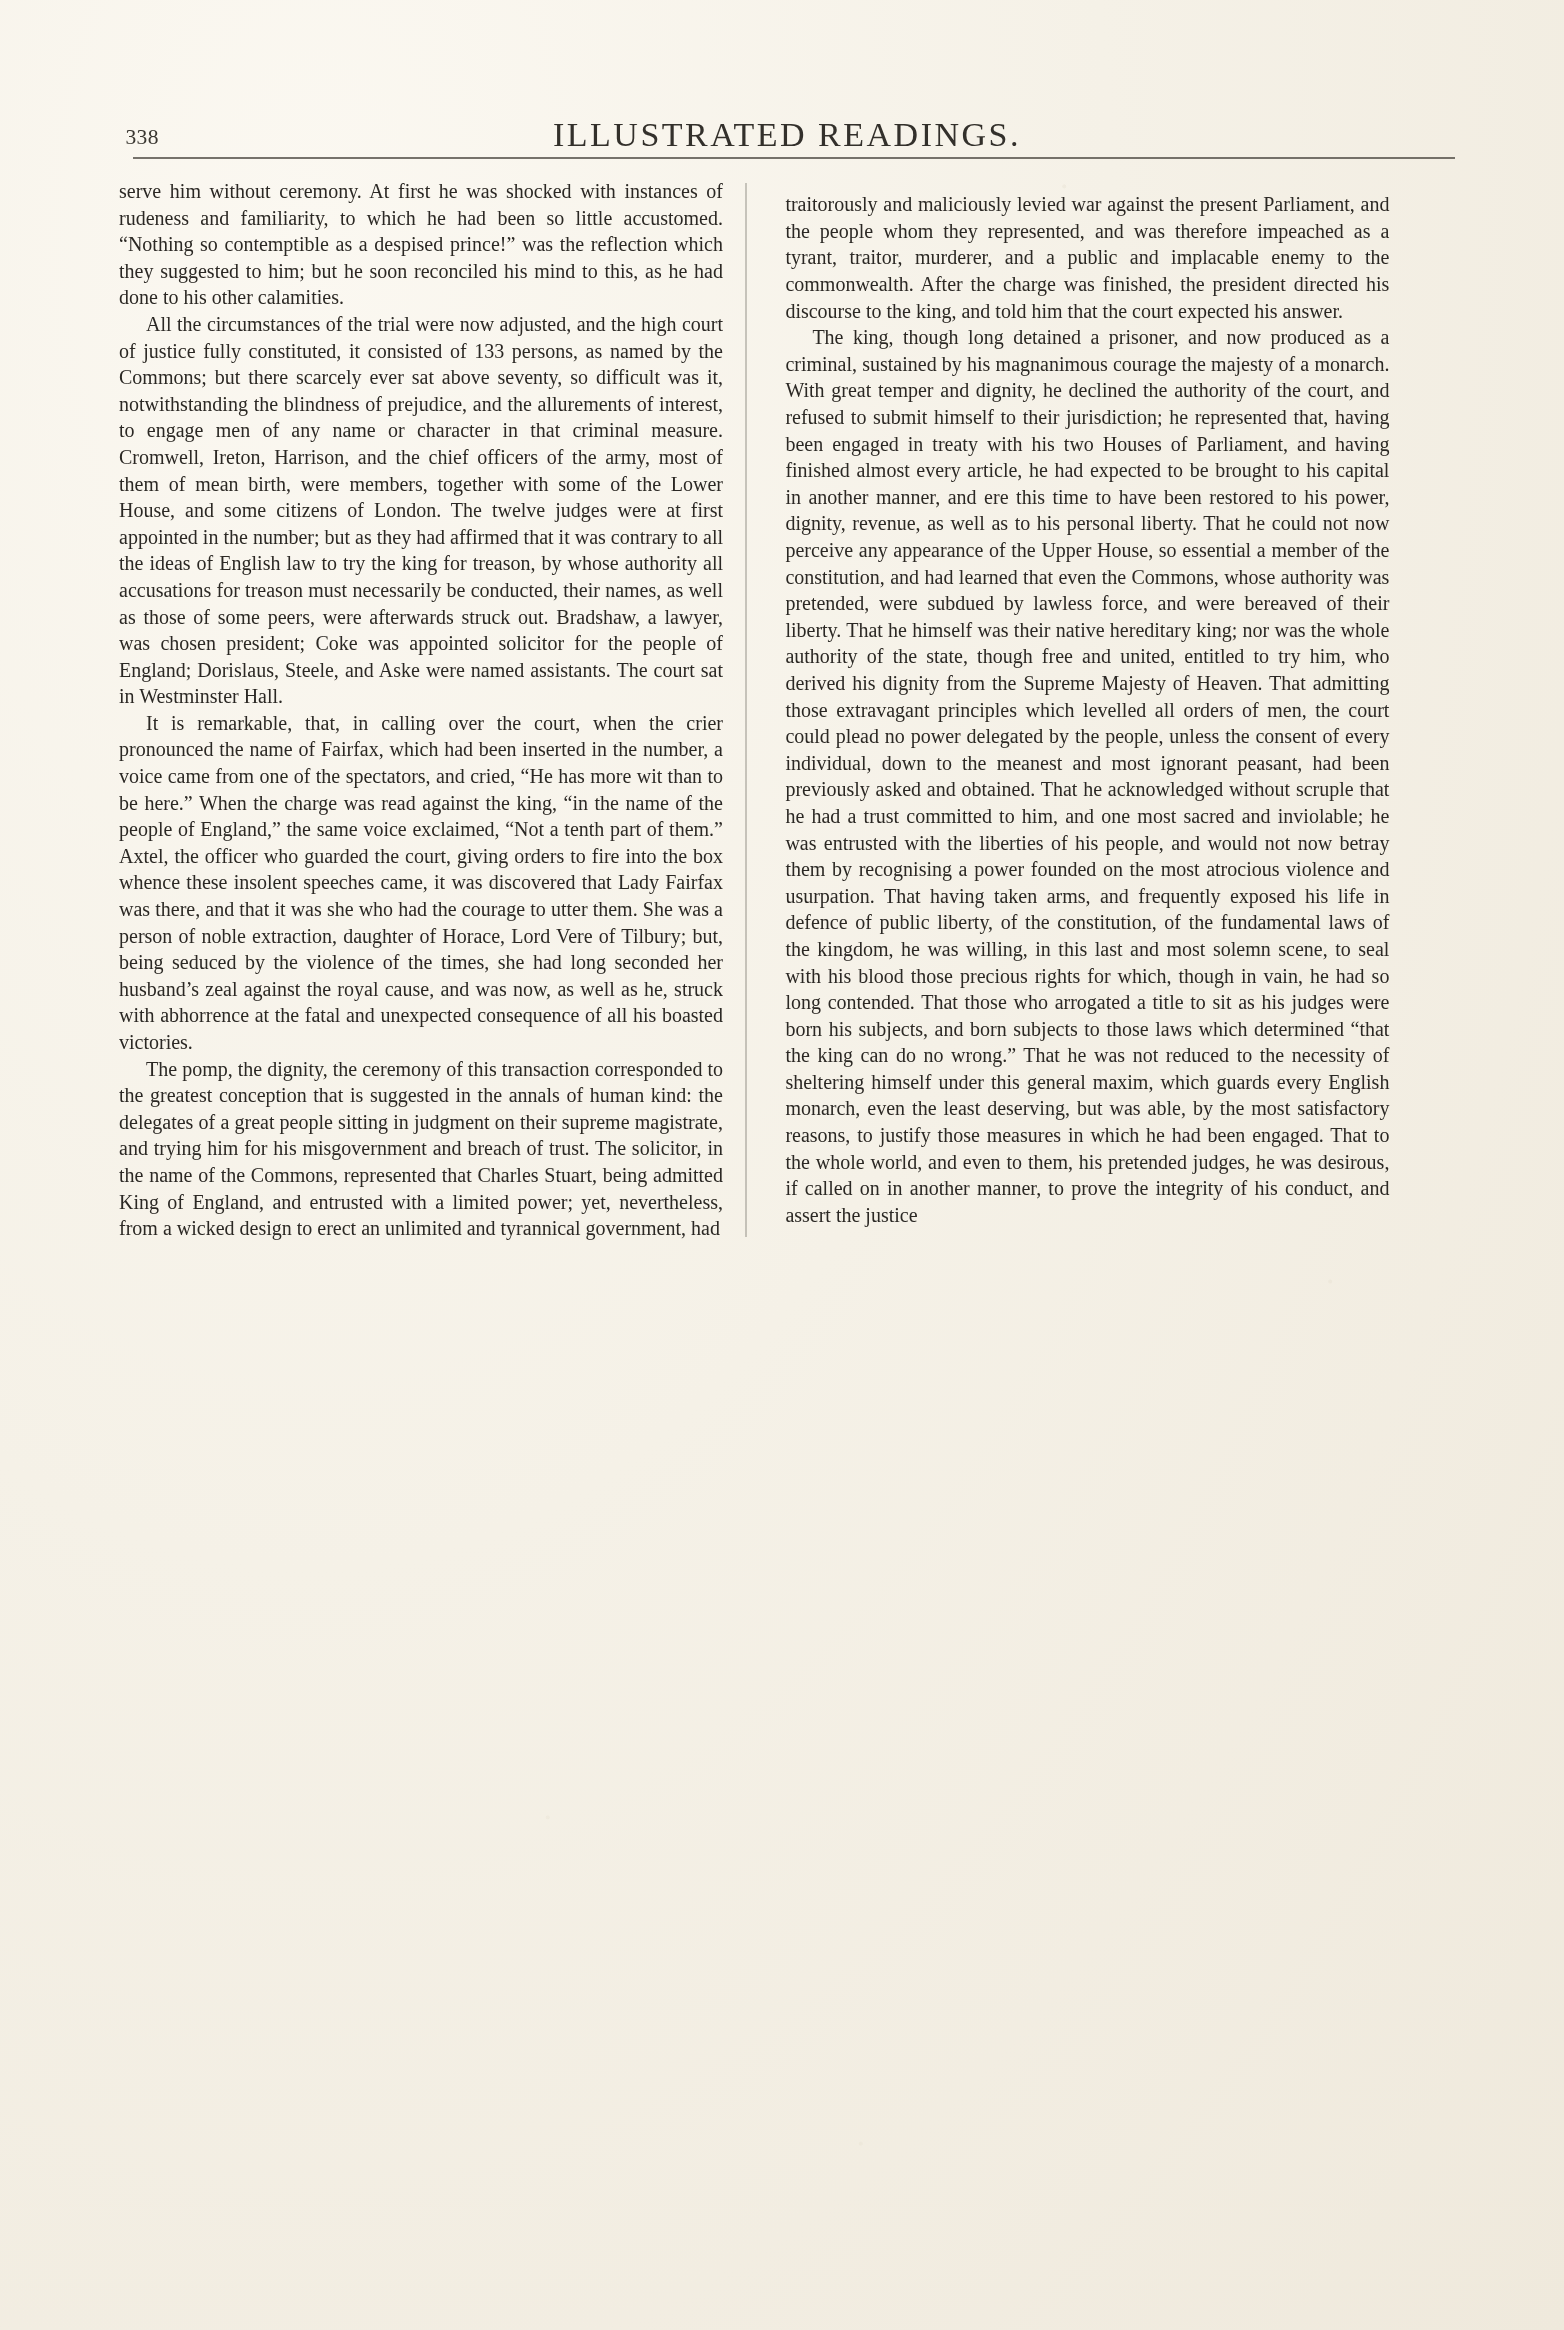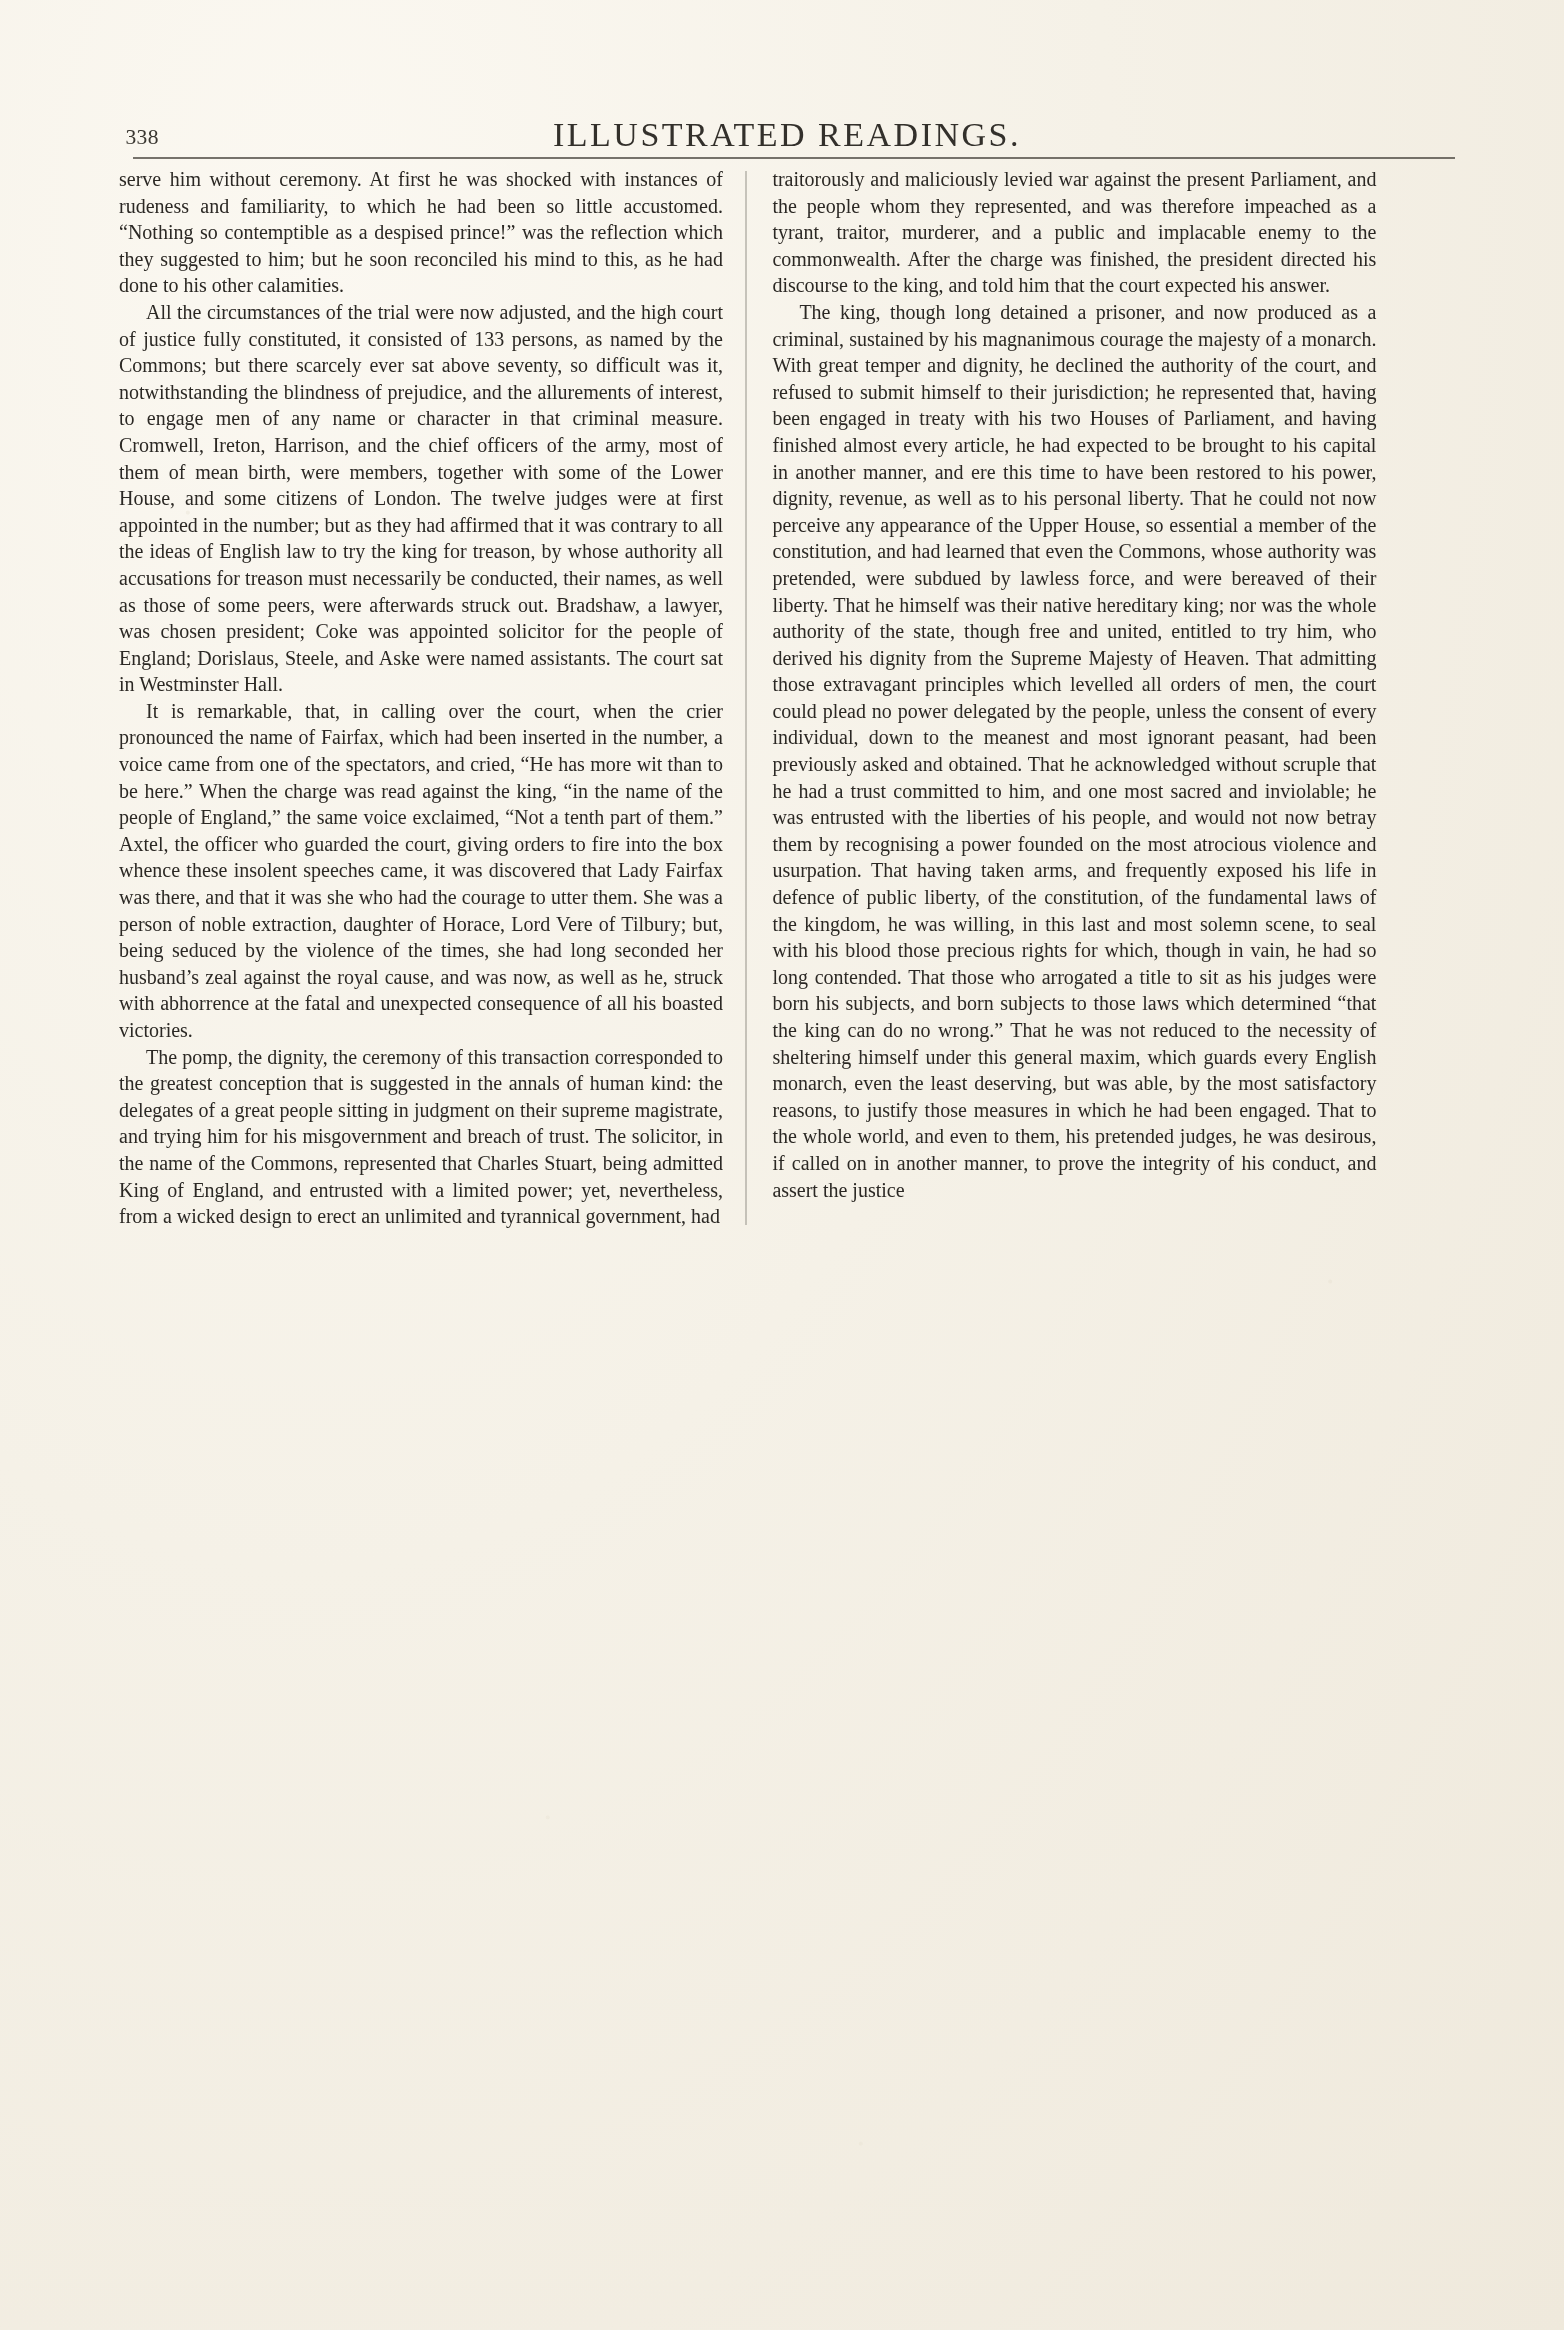--- a/index.html
+++ b/index.html
@@ -64,23 +64,24 @@
     position: absolute;
     left: 14.3px;
     right: 0;
     top: 46px;
     height: 1.6px;
     background: #4a463f;
     opacity: 0.75;
   }
   .columns {
     position: relative;
-    margin-top: 4px;
+    margin-top: 16px;
     display: flex;
-    gap: 43px;
+    gap: 56px;
+    align-items: center;
   }
   .col {
     width: 604px;
   }
   .col.left { padding-right: 6.4px; }
   .divider {
     position: absolute;
     left: 626px;
     top: 4.8px;
     bottom: 4.8px;

